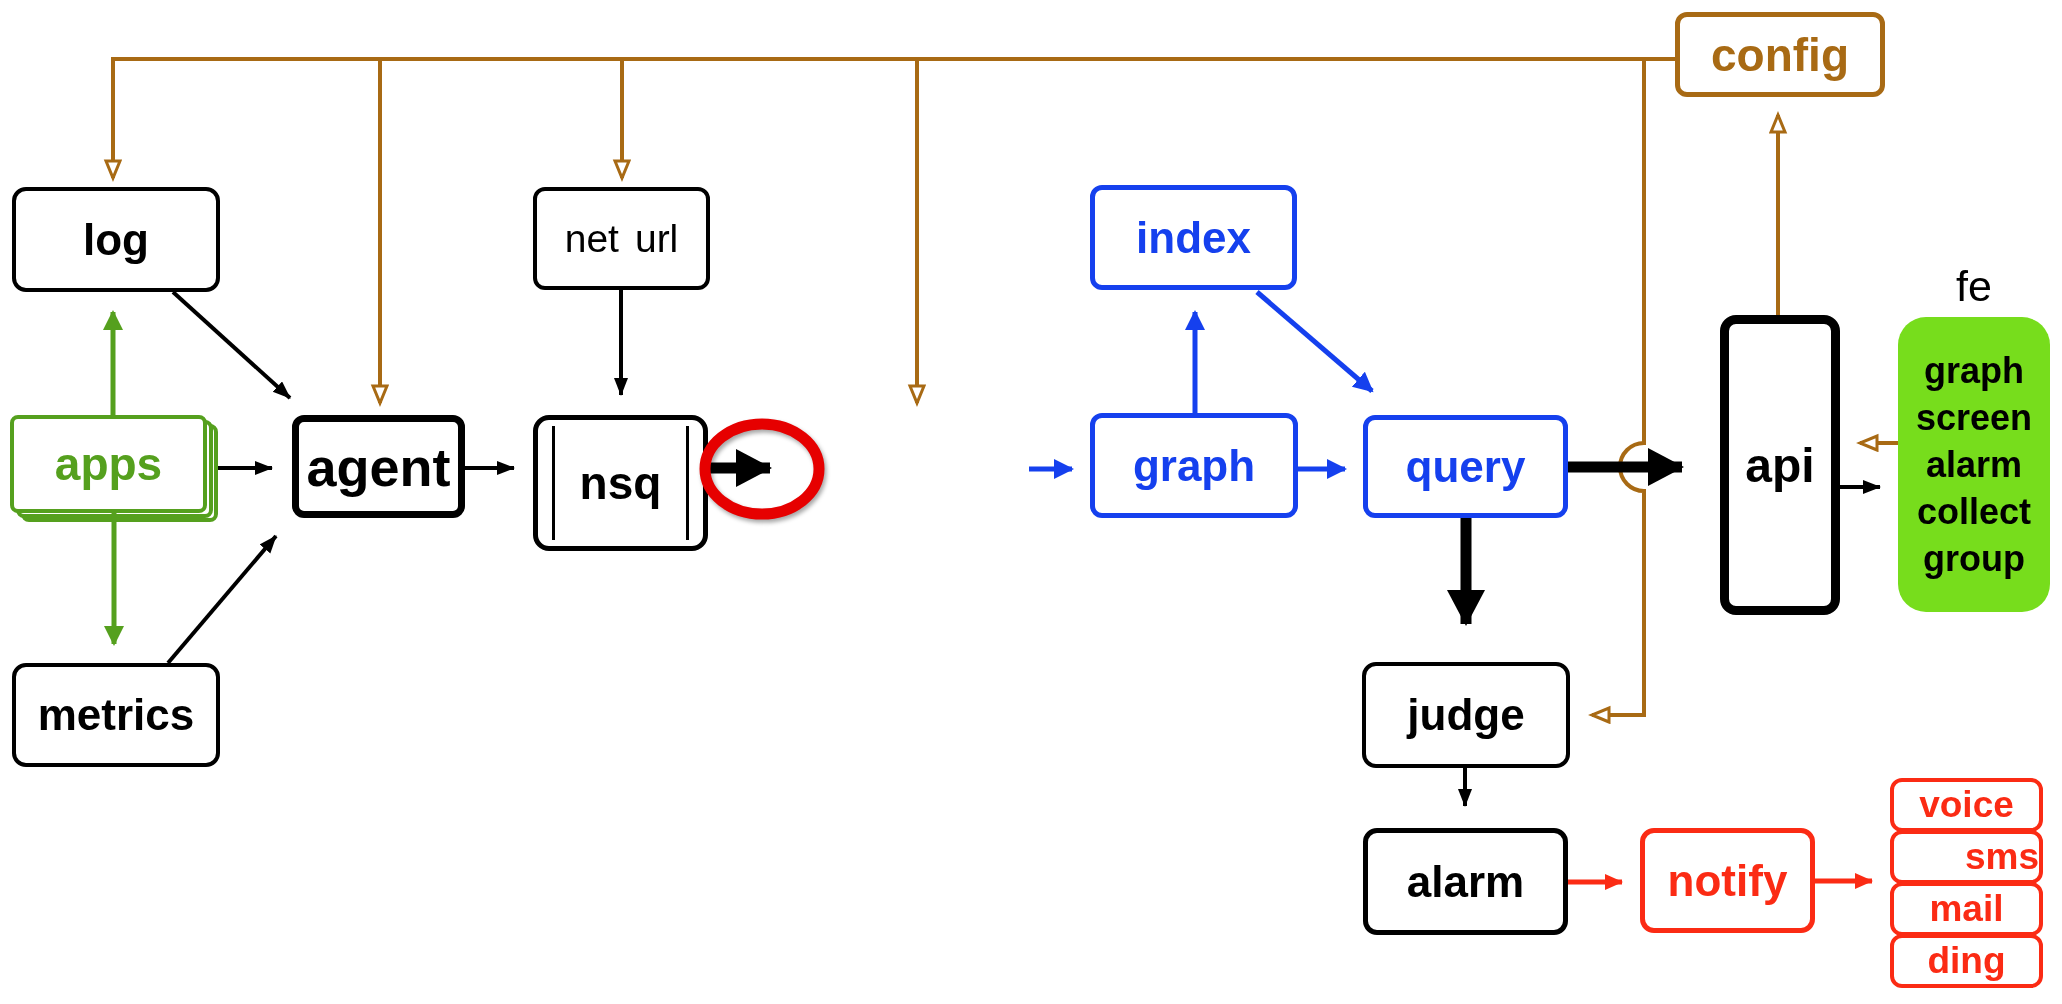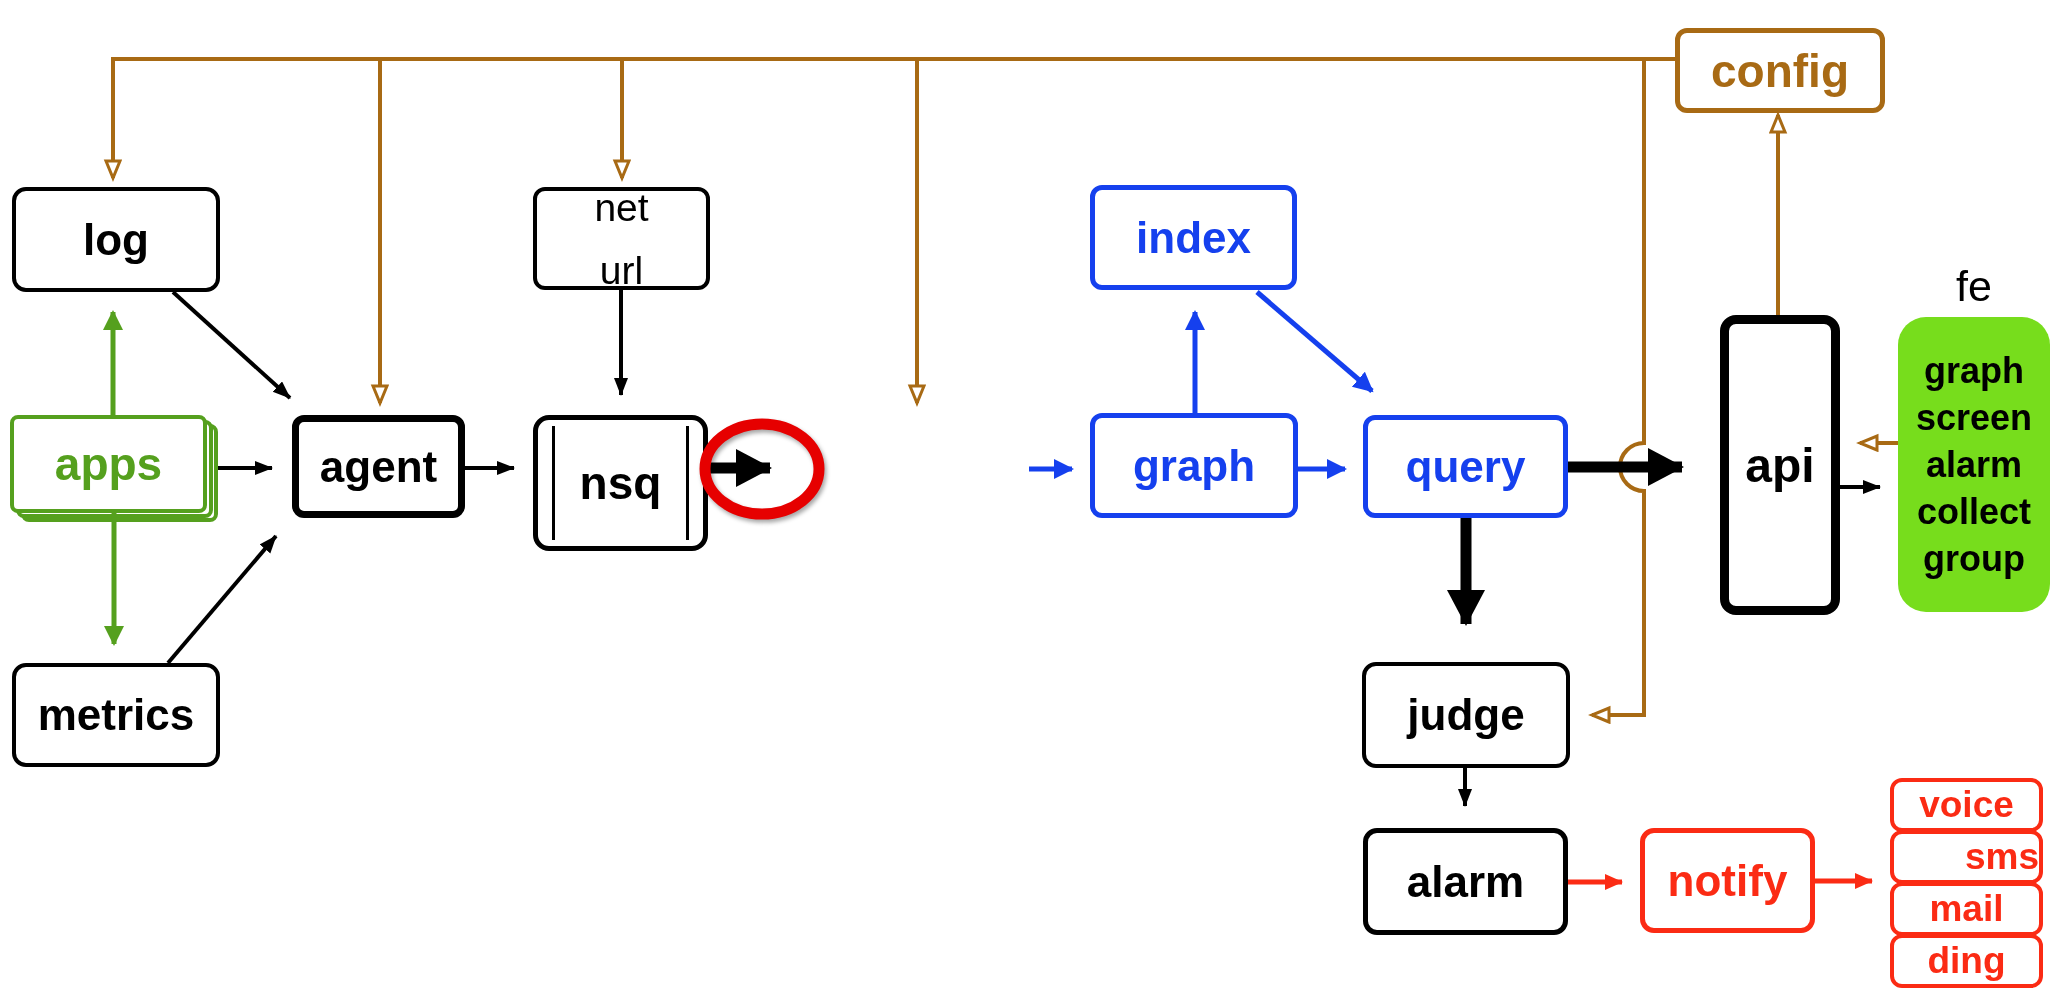--- a/index.html
+++ b/index.html
@@ -11,29 +11,29 @@
     position:relative; width:2062px; height:1004px; background:#ffffff;
     font-family:"Liberation Sans", sans-serif; overflow:hidden;
   }
   .node{
     position:absolute; box-sizing:border-box; background:#ffffff;
     display:flex; align-items:center; justify-content:center;
     font-weight:bold; color:#000; letter-spacing:0;
   }
   .n-black4{border:4px solid #000; border-radius:14px; font-size:44px;}
   .n-black5{border:5px solid #000; border-radius:14px; font-size:44px;}
-  .n-agent{border:7px solid #000; border-radius:12px; font-size:44px;align-items:center;}
+  .n-agent{border:7px solid #000; border-radius:12px; font-size:54px;align-items:center;}
   .n-api{border:9px solid #000; border-radius:16px; font-size:48px;}
   .n-blue{border:5px solid var(--blue); border-radius:12px; color:var(--blue); font-size:44px;}
-  .n-brown{border:5px solid var(--brown); border-radius:12px; color:var(--brown); font-size:46px;margin-top:16px;}
+  .n-brown{border:5px solid var(--brown); border-radius:12px; color:var(--brown); font-size:46px;}
   .n-red{border:5px solid var(--red); border-radius:14px; color:var(--red); font-size:44px;}
   .n-chan{border:4px solid var(--red); border-radius:12px; color:var(--red);
           font-size:37px; background:#fff;}
   .n-neturl{border:4px solid #000; border-radius:12px; font-weight:400; font-size:39px;
-            line-height:47px; flex-direction:column;gap:16px;}
+            line-height:47px; flex-direction:row;gap:16px;}
   .n-apps{border:4px solid var(--green); border-radius:8px; color:var(--green); font-size:46px;}
   .stackwrap{position:absolute;}
   .stackwrap .sheet{position:absolute; box-sizing:border-box; border:4px solid var(--green);
     border-radius:8px; background:#fff;}
   .nsq-line{position:absolute; top:6px; bottom:6px; width:3px; background:#000;}
   .fe-box{
     position:absolute; box-sizing:border-box; background:var(--fe-green); border-radius:28px;
     display:flex; flex-direction:column; align-items:center; justify-content:center;
     font-weight:bold; font-size:36px; line-height:47px; color:#000;
   }

